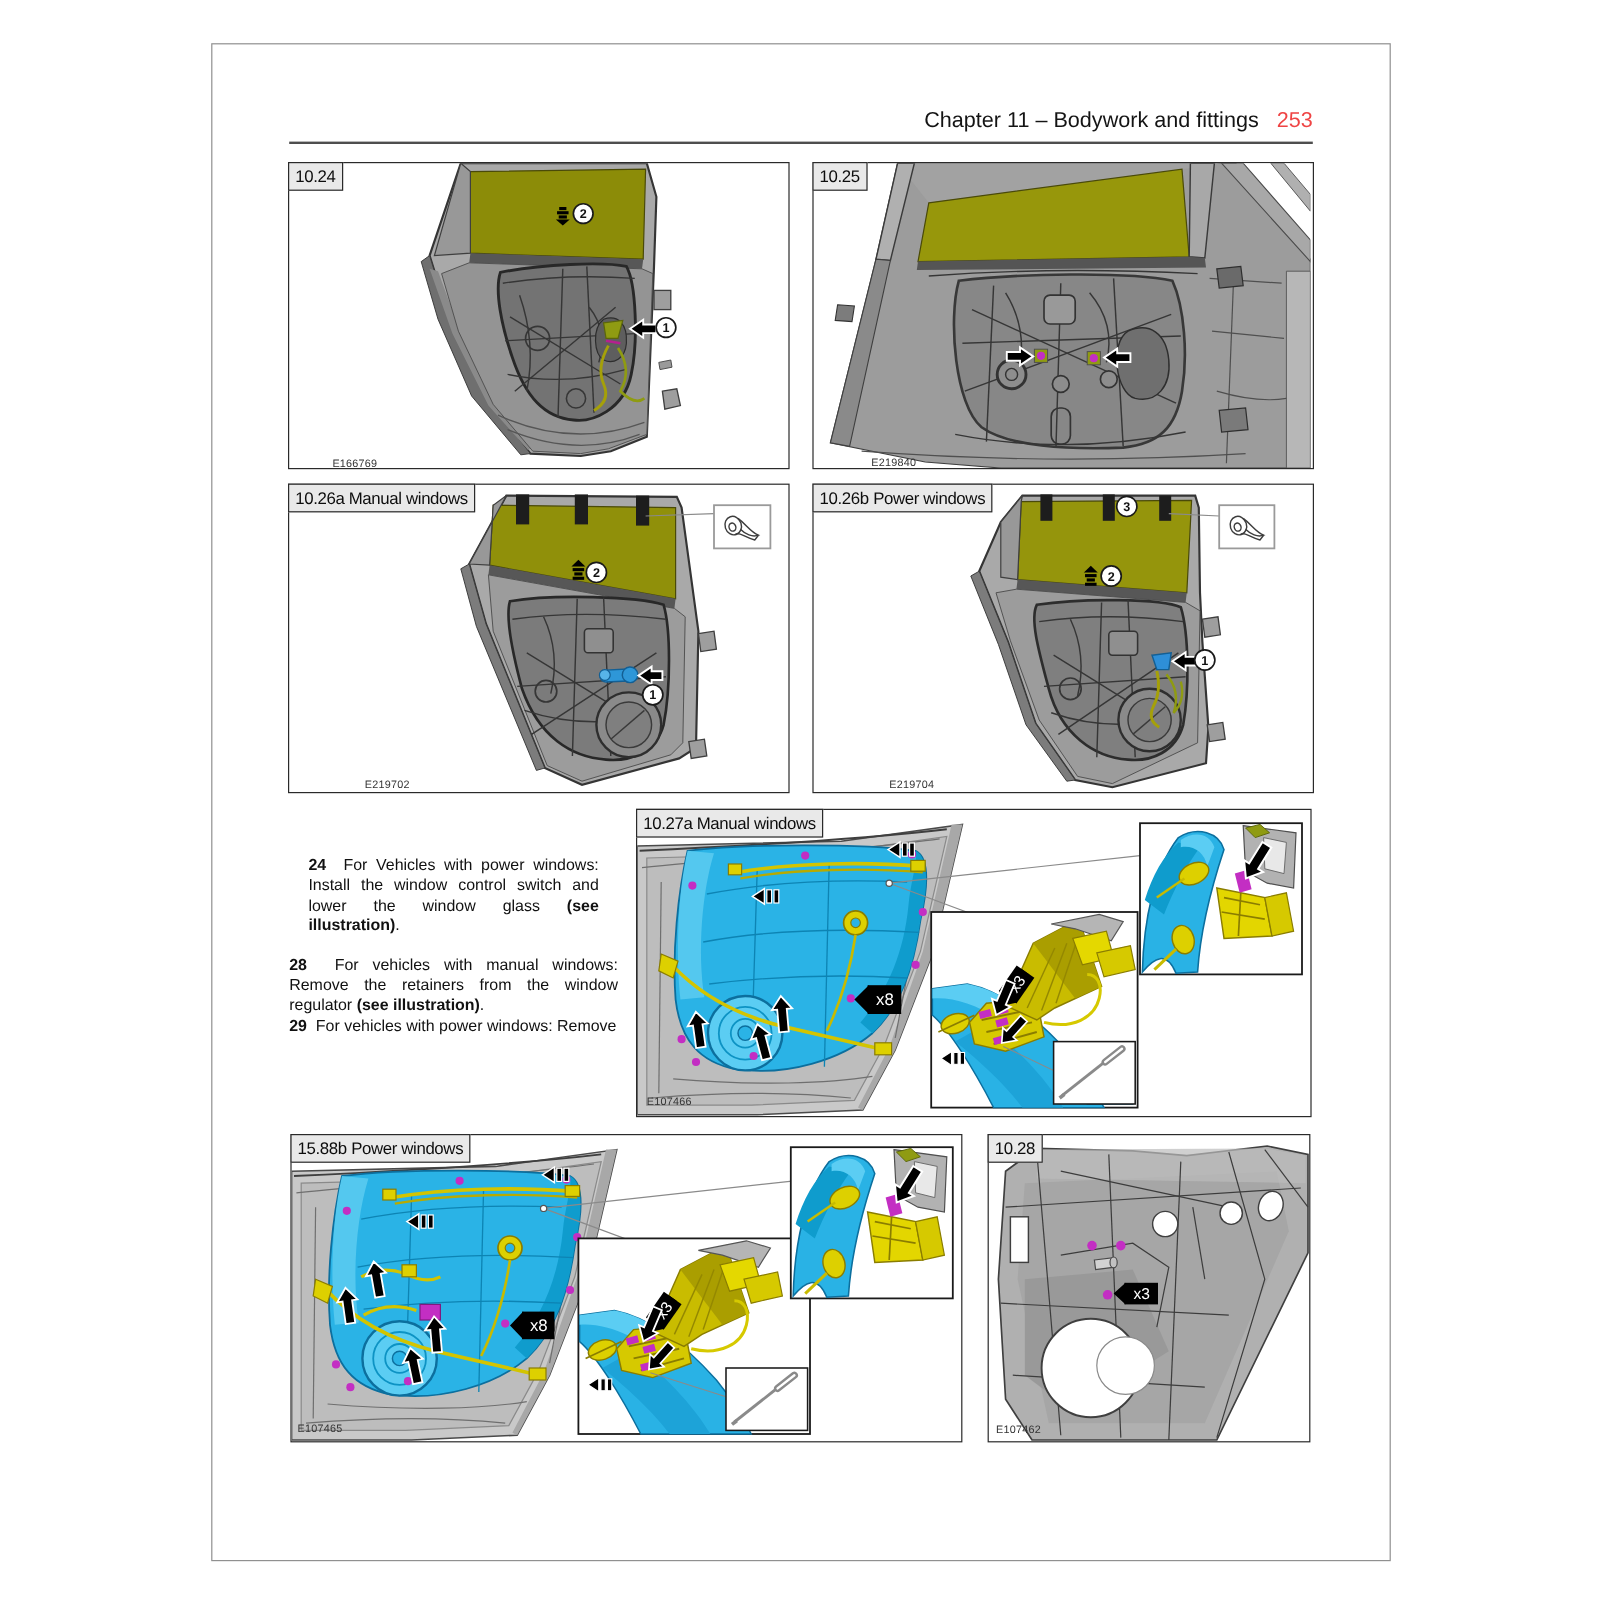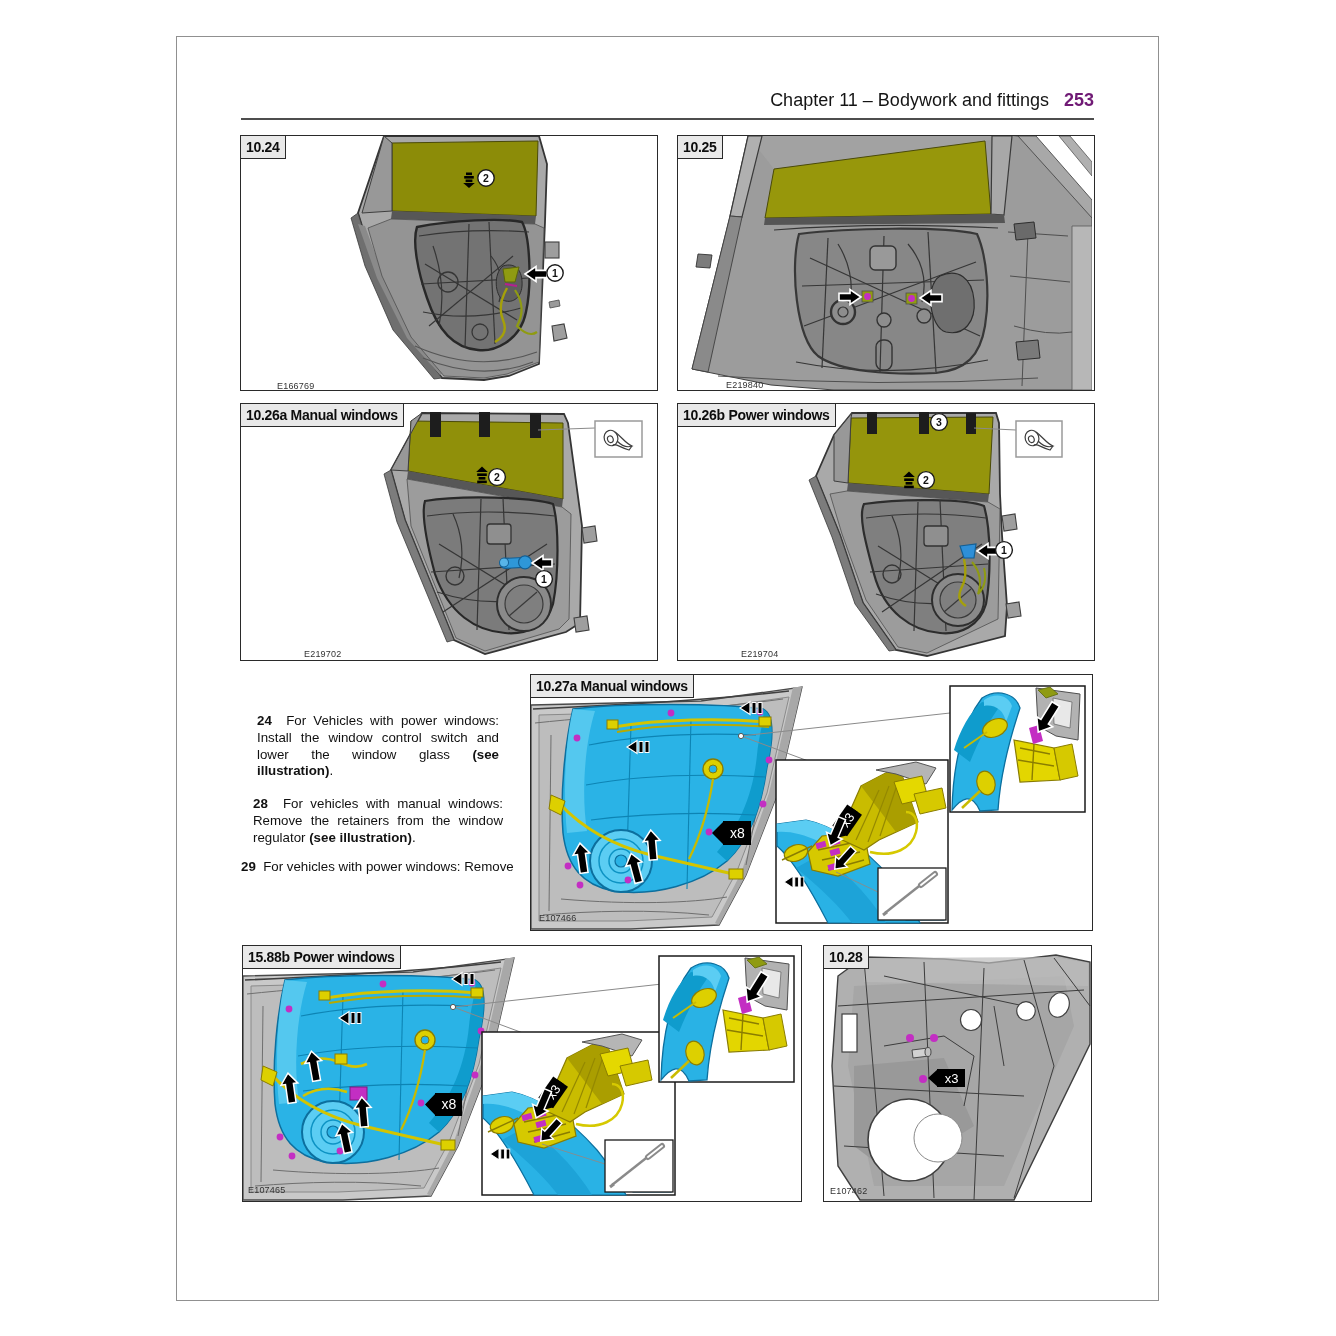--- a/index.html
+++ b/index.html
@@ -1,24 +1,24 @@
 <!DOCTYPE html>
 <html><head><meta charset="utf-8"><style>
 html,body{margin:0;padding:0;background:#fff}
 body{width:1336px;height:1336px;position:relative;font-family:"Liberation Sans",sans-serif;overflow:hidden}
 .abs{position:absolute}
 .ecode{position:absolute;font-size:9px;color:#333;letter-spacing:0.2px}
-.lab{position:absolute;background:#e9e9e9;border:1px solid #2a2a2a;font-weight:bold;font-size:14px;letter-spacing:-0.3px;color:#0d0d0d;line-height:22px;padding:0 5px;white-space:nowrap}
+.lab{position:absolute;background:#e9e9e9;border:1px solid #2a2a2a;font-weight:normal;font-size:14px;letter-spacing:-0.3px;color:#0d0d0d;line-height:22px;padding:0 5px;white-space:nowrap}
 .figbox{position:absolute;border:1px solid #2a2a2a;background:#fff}
 svg{position:absolute;left:0;top:0}
 </style></head><body>
 
 <div class="abs" style="left:176px;top:36px;width:981px;height:1263px;border:1px solid #909090"></div>
 
-<div class="abs" style="left:600px;top:90px;width:494px;text-align:right;font-size:18px;color:#141414;white-space:nowrap">Chapter 11 – Bodywork and fittings&nbsp;&nbsp; <span style="color:#701a75;font-weight:bold">253</span></div>
+<div class="abs" style="left:600px;top:90px;width:494px;text-align:right;font-size:18px;color:#141414;white-space:nowrap">Chapter 11 – Bodywork and fittings&nbsp;&nbsp; <span style="color:#ef4444;font-weight:normal">253</span></div>
 
 <div class="abs" style="left:241px;top:118px;width:853px;height:2px;background:#4e4e4e"></div>
 
 <div class="figbox" style="left:240px;top:135px;width:416px;height:254px"></div>
 <svg class="abs" style="left:241px;top:136px" width="416" height="254" viewBox="0 0 416 254">
 <g>
       <path d="M143,0 L298,0 L306,28 L304,86 L298,228 L268,240 L243,244 L201,242 L164,195 L135,135 L117,77 Z" fill="#a9a9a9" stroke="#353535" stroke-width="1.8"></path>
       <path d="M117,77 L135,135 L164,195 L201,242 L193,243 L152,194 L124,130 L110,82 Z" fill="#6f6f6f" stroke="#3a3a3a" stroke-width="0.8"></path>
       <path d="M124,90 L146,150 L176,203 L204,236 L199,239 L166,202 L136,142 L117,88 Z" fill="#8a8a8a"></path>
       <path d="M151,7 L297,5 L295,80 L151,75 Z" fill="#8c8c08" stroke="#4a4a08" stroke-width="1"></path>
@@ -265,21 +265,21 @@
 <path d="M299,147 L310,139.5 L310,143.4 L320,143.4 L320,150.6 L310,150.6 L310,154.5 Z" fill="#000" stroke="#fff" stroke-width="1.6"></path>
 
 <circle cx="326" cy="146" r="8.4" fill="#fff" stroke="#1a1a1a" stroke-width="1.4"></circle>
     <text x="326" y="149.78" font-size="10.5" font-weight="bold" fill="#111" text-anchor="middle">1</text>
 </svg>
 <div class="ecode" style="left:741px;top:649px">E219704</div>
 <div class="lab" style="left:677px;top:403px">10.26b Power windows</div>
 
 <div class="abs" style="left:241px;top:697px;width:274px;font-size:13.3px;line-height:16.8px;color:#111;text-align:justify">
 <p style="margin:16px"><b>24</b>&nbsp; For Vehicles with power windows: Install the window control switch and lower the window glass <b>(see illustration)</b>.</p>
-<p style="margin:12px"><b>28</b>&nbsp; For vehicles with manual windows: Remove the retainers from the window regulator <b>(see illustration)</b>.</p>
+<p style="margin:0"><b>28</b>&nbsp; For vehicles with manual windows: Remove the retainers from the window regulator <b>(see illustration)</b>.</p>
 <p style="margin:0"><b>29</b>&nbsp; For vehicles with power windows: Remove</p>
 </div>
 
 <div class="figbox" style="left:530px;top:674px;width:561px;height:255px"></div>
 <svg class="abs" style="left:531px;top:675px" width="561" height="255" viewBox="0 0 561 255">
 <g>
       <path d="M0,30 L170,26 L271,12 L246,120 L215,200 L188,250 L100,254 L0,254 Z" fill="#c9c9c9" stroke="#4a4a4a" stroke-width="1.3"></path>
       <path d="M8,40 L160,36 L258,22 L236,118 L206,196 L181,242 L95,246 L8,246 Z" fill="#bdbdbd" stroke="#8a8a8a" stroke-width="1"></path>
       <path d="M246,120 L271,12 L262,12 L238,118 L210,198 L184,248 L188,250 L215,200 Z" fill="#a8a8a8"></path>
       <g stroke="#6f6f6f" fill="none" stroke-width="1">

